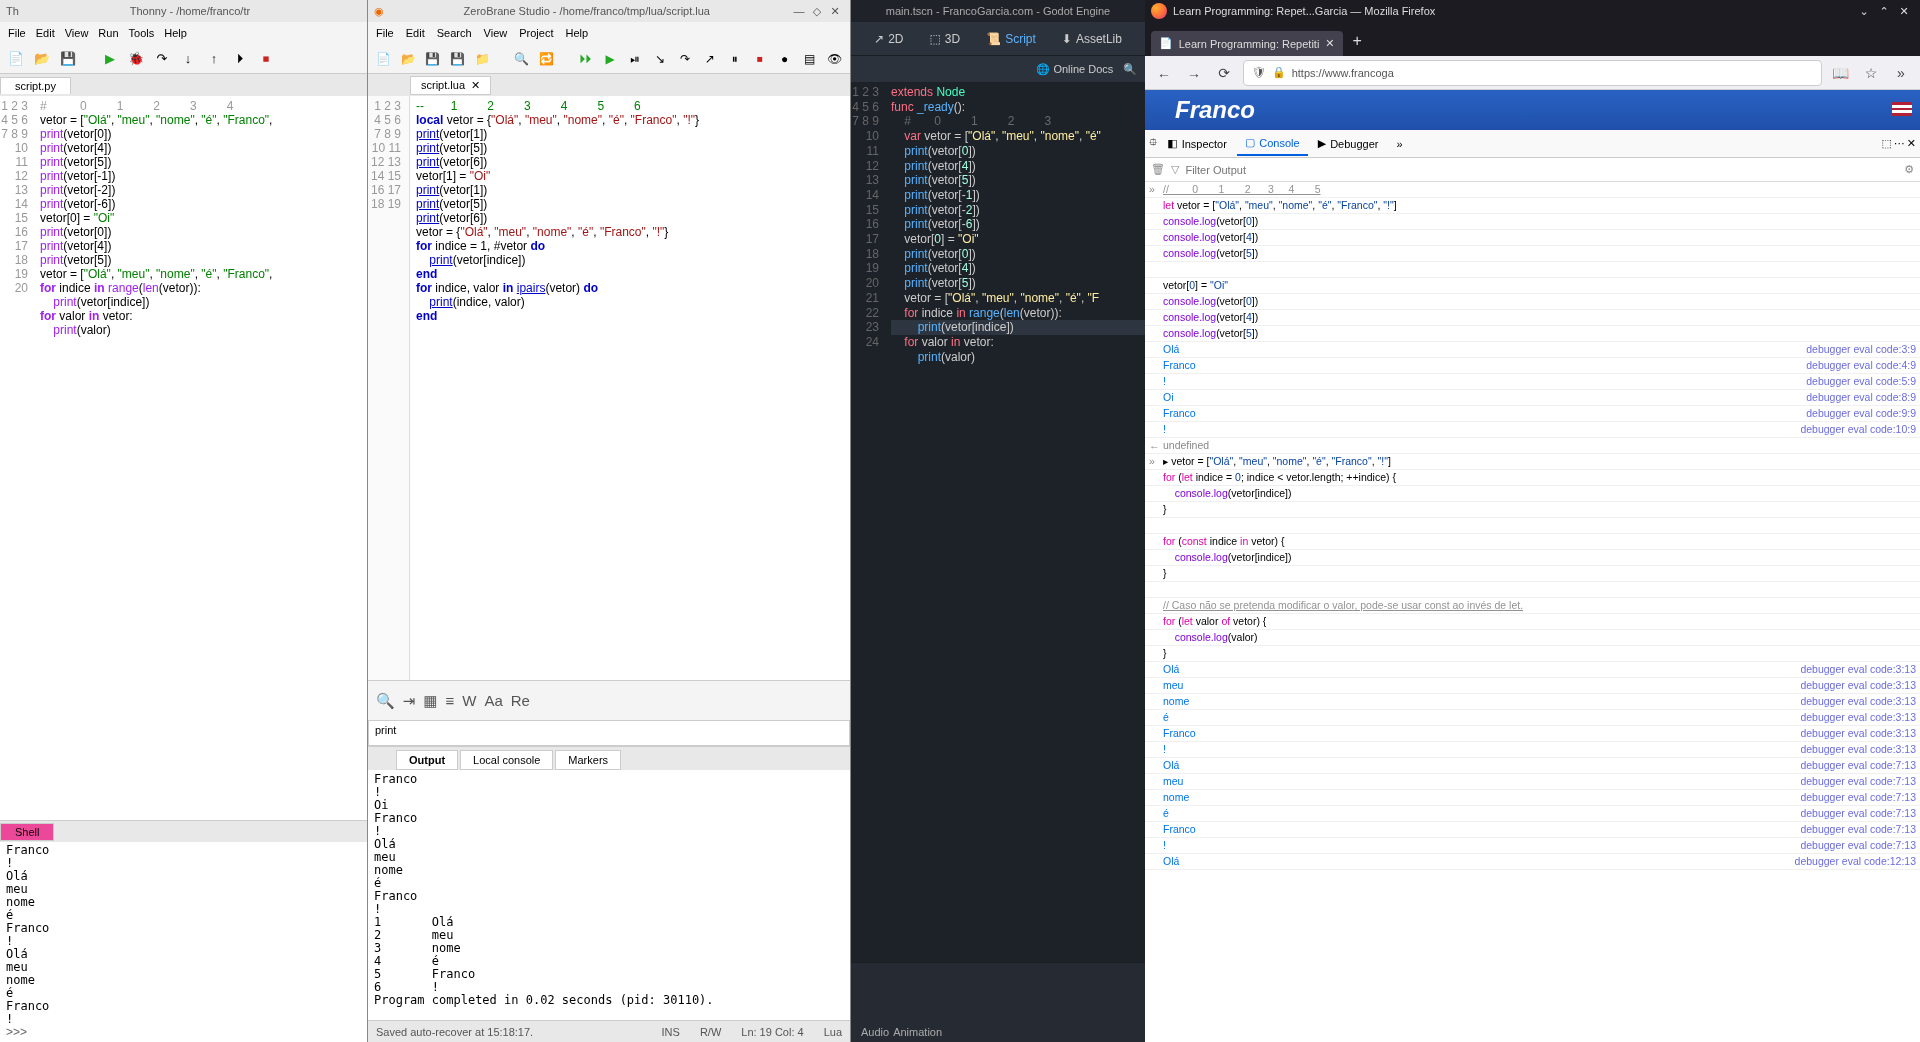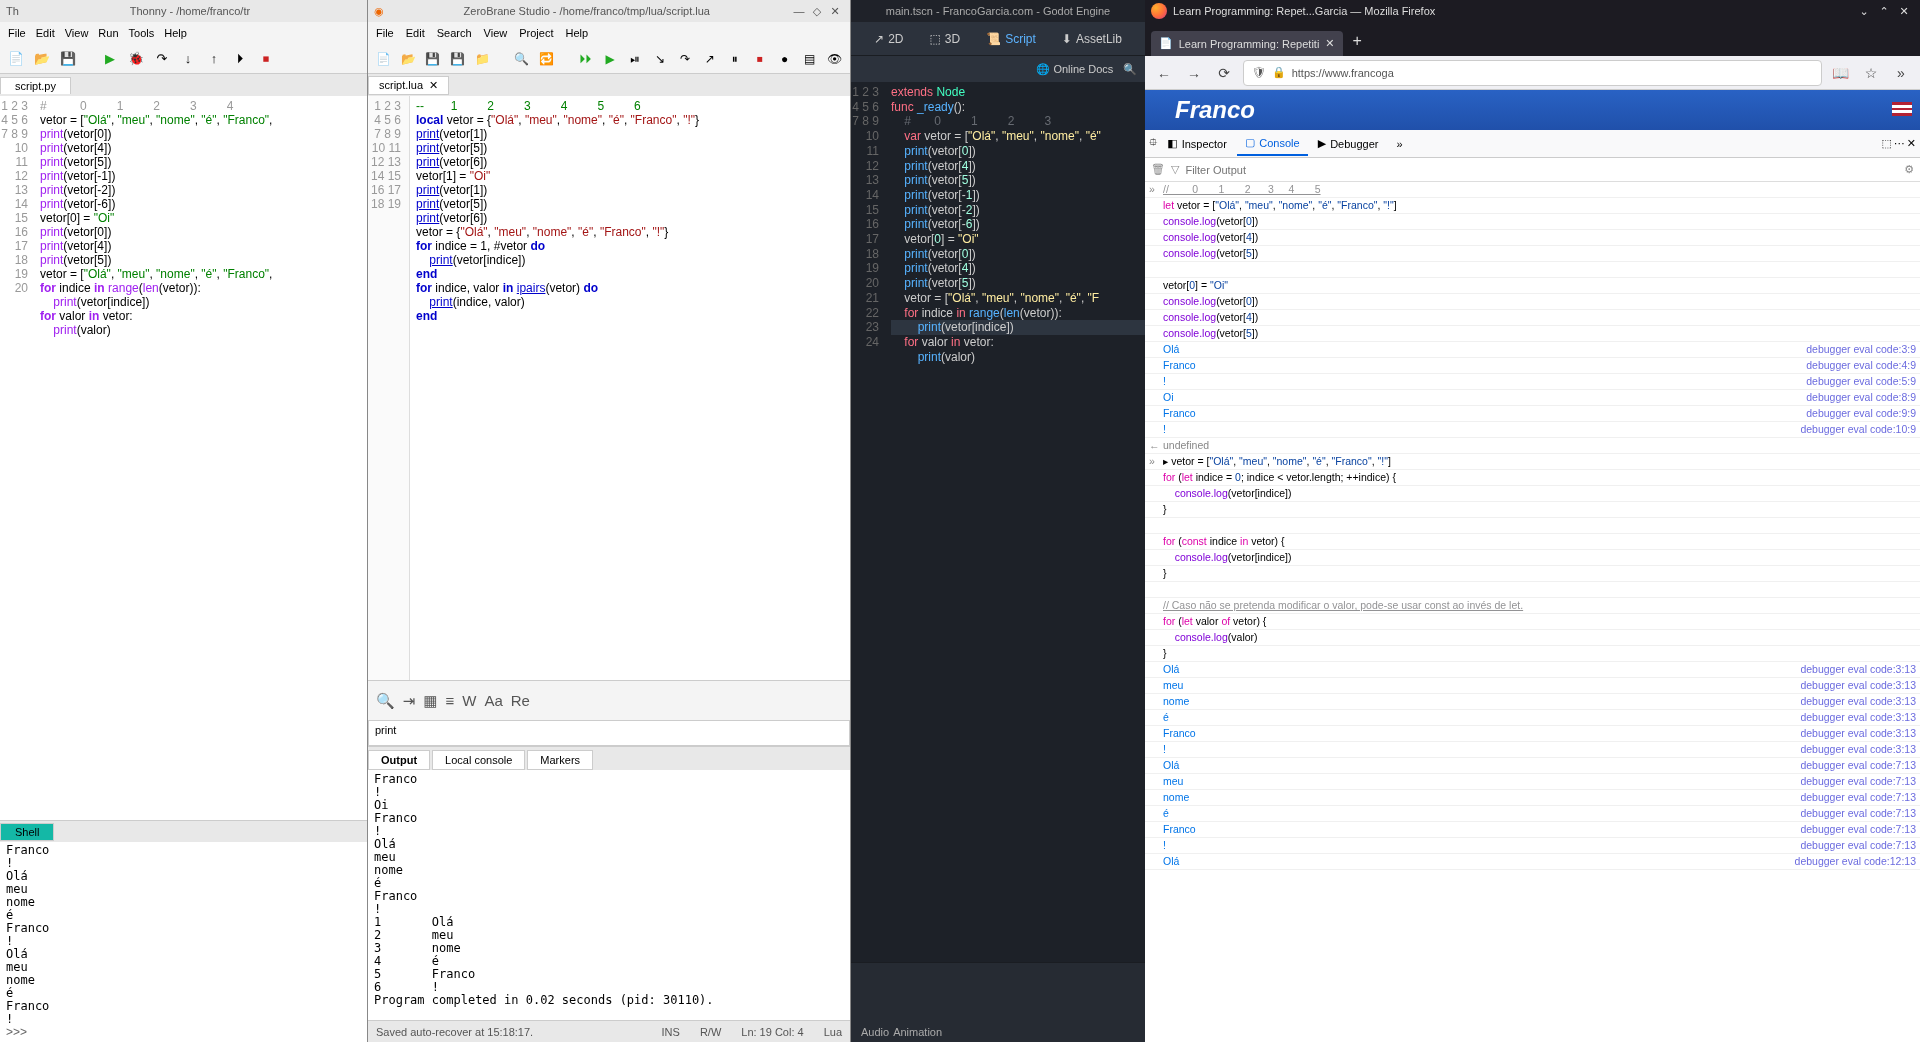--- a/index.html
+++ b/index.html
@@ -16,47 +16,47 @@
 .th-tab .tab { background: #fff; border: 1px solid #ccc; border-bottom: none; padding: 2px 14px; font-size: 11px; }
 .th-editor { flex: 1; background: #fff; display: flex; font-family: "Consolas", monospace; font-size: 12px; overflow: hidden; }
 .th-gutter { width: 36px; text-align: right; color: #999; padding: 3px 8px 0 0; line-height: 14px; }
 .th-code { flex: 1; padding: 3px 0 0 4px; line-height: 14px; white-space: pre; overflow: hidden; }
 .th-code .kw { color: #a020f0; font-weight: bold; }
 .th-code .fn { color: #a020f0; }
 .th-code .str { color: #008000; }
 .th-code .num { color: #000; }
 .th-code .cm { color: #999; }
 .th-shell-tab { height: 22px; background: #e8e8e8; border-top: 1px solid #ccc; display: flex; align-items: center; }
-.th-shell-tab .tab { background: #14b8a6; border: 1px solid #ccc; padding: 2px 14px; font-size: 11px; }
+.th-shell-tab .tab { background: #ec4899; border: 1px solid #ccc; padding: 2px 14px; font-size: 11px; }
 .th-shell { height: 200px; background: #fff; font-family: "Consolas", monospace; font-size: 12px; padding: 2px 6px; line-height: 13px; white-space: pre; overflow: hidden; }
 .th-shell .prompt { color: #666; }
 
 
 .zerobrane { width: 483px; background: #f0f0f0; display: flex; flex-direction: column; border-right: 1px solid #888; }
 .zb-titlebar { height: 22px; background: #e8e8e8; display: flex; align-items: center; font-size: 11px; color: #555; padding: 0 6px; }
 .zb-titlebar .title { flex: 1; text-align: center; }
 .zb-titlebar .wbtn { width: 18px; text-align: center; cursor: pointer; }
 .zb-menubar { height: 22px; background: #f4f4f4; display: flex; align-items: center; gap: 12px; padding: 0 8px; font-size: 11px; }
 .zb-toolbar { height: 30px; background: #f4f4f4; display: flex; align-items: center; gap: 6px; padding: 0 6px; border-bottom: 1px solid #ccc; }
 .zb-toolbar .ticon { width: 20px; height: 20px; display: flex; align-items: center; justify-content: center; font-size: 12px; }
 .zb-tab { height: 22px; background: #e8e8e8; display: flex; align-items: center; }
-.zb-tab .tab { background: #fff; border: 1px solid #ccc; padding: 2px 10px; font-size: 11px; display: flex; align-items: center; gap: 6px; }
+.zb-tab .tab { background: #fff; border: 1px solid #ccc; padding: 2px 10px; font-size: 11px; display: flex; align-items: center; gap: 6px; margin-left: 42px; }
 .zb-editor { flex: 1; background: #fff; display: flex; font-family: "Consolas", monospace; font-size: 12px; overflow: hidden; }
 .zb-gutter { width: 42px; text-align: right; color: #999; padding: 3px 8px 0 0; line-height: 14px; background: #fafafa; border-right: 1px solid #ddd; }
 .zb-code { flex: 1; padding: 3px 0 0 6px; line-height: 14px; white-space: pre; overflow: hidden; }
 .zb-code .kw { color: #0000cc; font-weight: bold; }
 .zb-code .fn { color: #0000cc; text-decoration: underline; }
 .zb-code .str { color: #a31515; }
 .zb-code .cm { color: #008000; }
 .zb-mid { height: 40px; background: #f4f4f4; border-top: 1px solid #ccc; display: flex; align-items: center; gap: 8px; padding: 0 8px; }
 .zb-mid span { font-size: 15px; color: #555; }
 .zb-search { height: 26px; background: #fff; border: 1px solid #ccc; padding: 3px 6px; font-size: 11px; }
 .zb-outtabs { height: 24px; background: #e8e8e8; display: flex; align-items: flex-end; border-top: 1px solid #ccc; }
 .zb-outtabs .tab { background: #fff; border: 1px solid #ccc; padding: 3px 12px; font-size: 11px; margin-right: 2px; }
-.zb-outtabs .tab.active { font-weight: bold; }
+.zb-outtabs .tab.active { font-weight: bold; margin-left: 28px; }
 .zb-output { height: 250px; background: #fff; font-family: "Consolas", monospace; font-size: 12px; padding: 3px 6px; line-height: 13px; white-space: pre; overflow: hidden; }
 .zb-status { height: 22px; background: #e8e8e8; border-top: 1px solid #ccc; display: flex; align-items: center; font-size: 11px; color: #555; padding: 0 8px; gap: 20px; }
 .zb-status .spacer { flex: 1; }
 
 
 .godot { width: 294px; background: #262b33; color: #ccc; display: flex; flex-direction: column; font-size: 12px; }
 .gd-titlebar { height: 22px; background: #1f2229; display: flex; align-items: center; font-size: 11px; color: #aaa; padding: 0 8px; }
 .gd-titlebar .title { flex: 1; text-align: center; }
 .gd-topbar { height: 34px; background: #2c323c; display: flex; align-items: center; justify-content: center; gap: 10px; border-bottom: 1px solid #1a1d22; }
 .gd-topbar .tbtn { display: flex; align-items: center; gap: 4px; padding: 4px 8px; cursor: pointer; font-size: 12px; }

